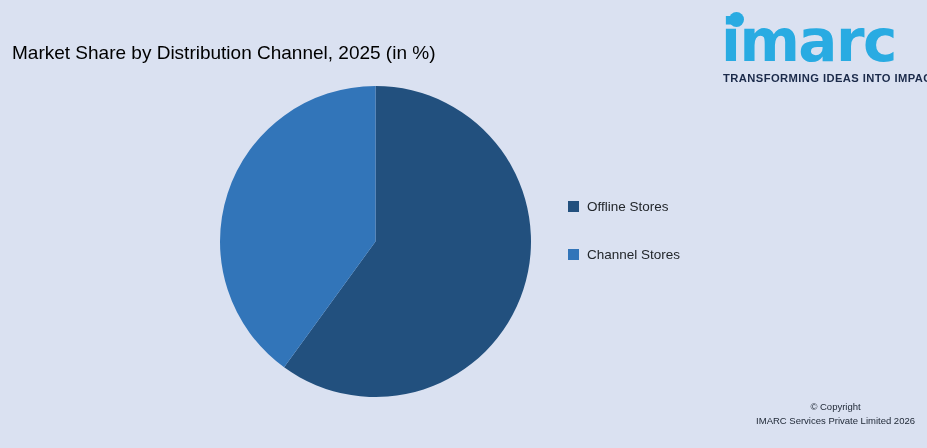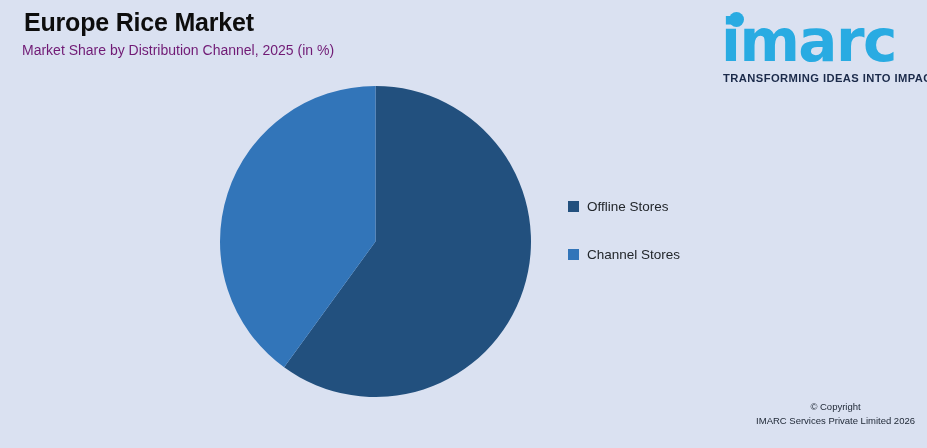--- a/index.html
+++ b/index.html
@@ -26,25 +26,25 @@
     left: 24px;
     top: 8px;
     font-size: 25px;
     font-weight: bold;
     color: #0d0d0d;
     letter-spacing: -0.2px;
     white-space: nowrap;
   }
   .subtitle {
     position: absolute;
-    left: 22px;
+    left: 12px;
     top: 42px;
-    font-size: 14px;
+    font-size: 19px;
     font-weight: normal;
-    color: #701a75;
+    color: #000000;
     white-space: nowrap;
   }
   
   .logo {
     position: absolute;
     right: 10px;
     top: 6px;
     width: 196px;
     height: 82px;
   }
@@ -124,21 +124,20 @@
     color: #1c2533;
     line-height: 14px;
     white-space: nowrap;
   }
 </style>
 </head>
 <body>
 
 <div class="canvas">
 
-  <div class="title">Europe Rice Market</div>
   <div class="subtitle">Market Share by Distribution Channel, 2025 (in %)</div>
 
   <div class="logo">
     <div class="logo-word">imarc</div>
     <div class="logo-dot"></div>
     <div class="logo-tagline">TRANSFORMING IDEAS INTO IMPACT</div>
   </div>
 
   <div class="pie-wrap">
     <svg class="pie-svg" viewBox="0 0 311 311">

